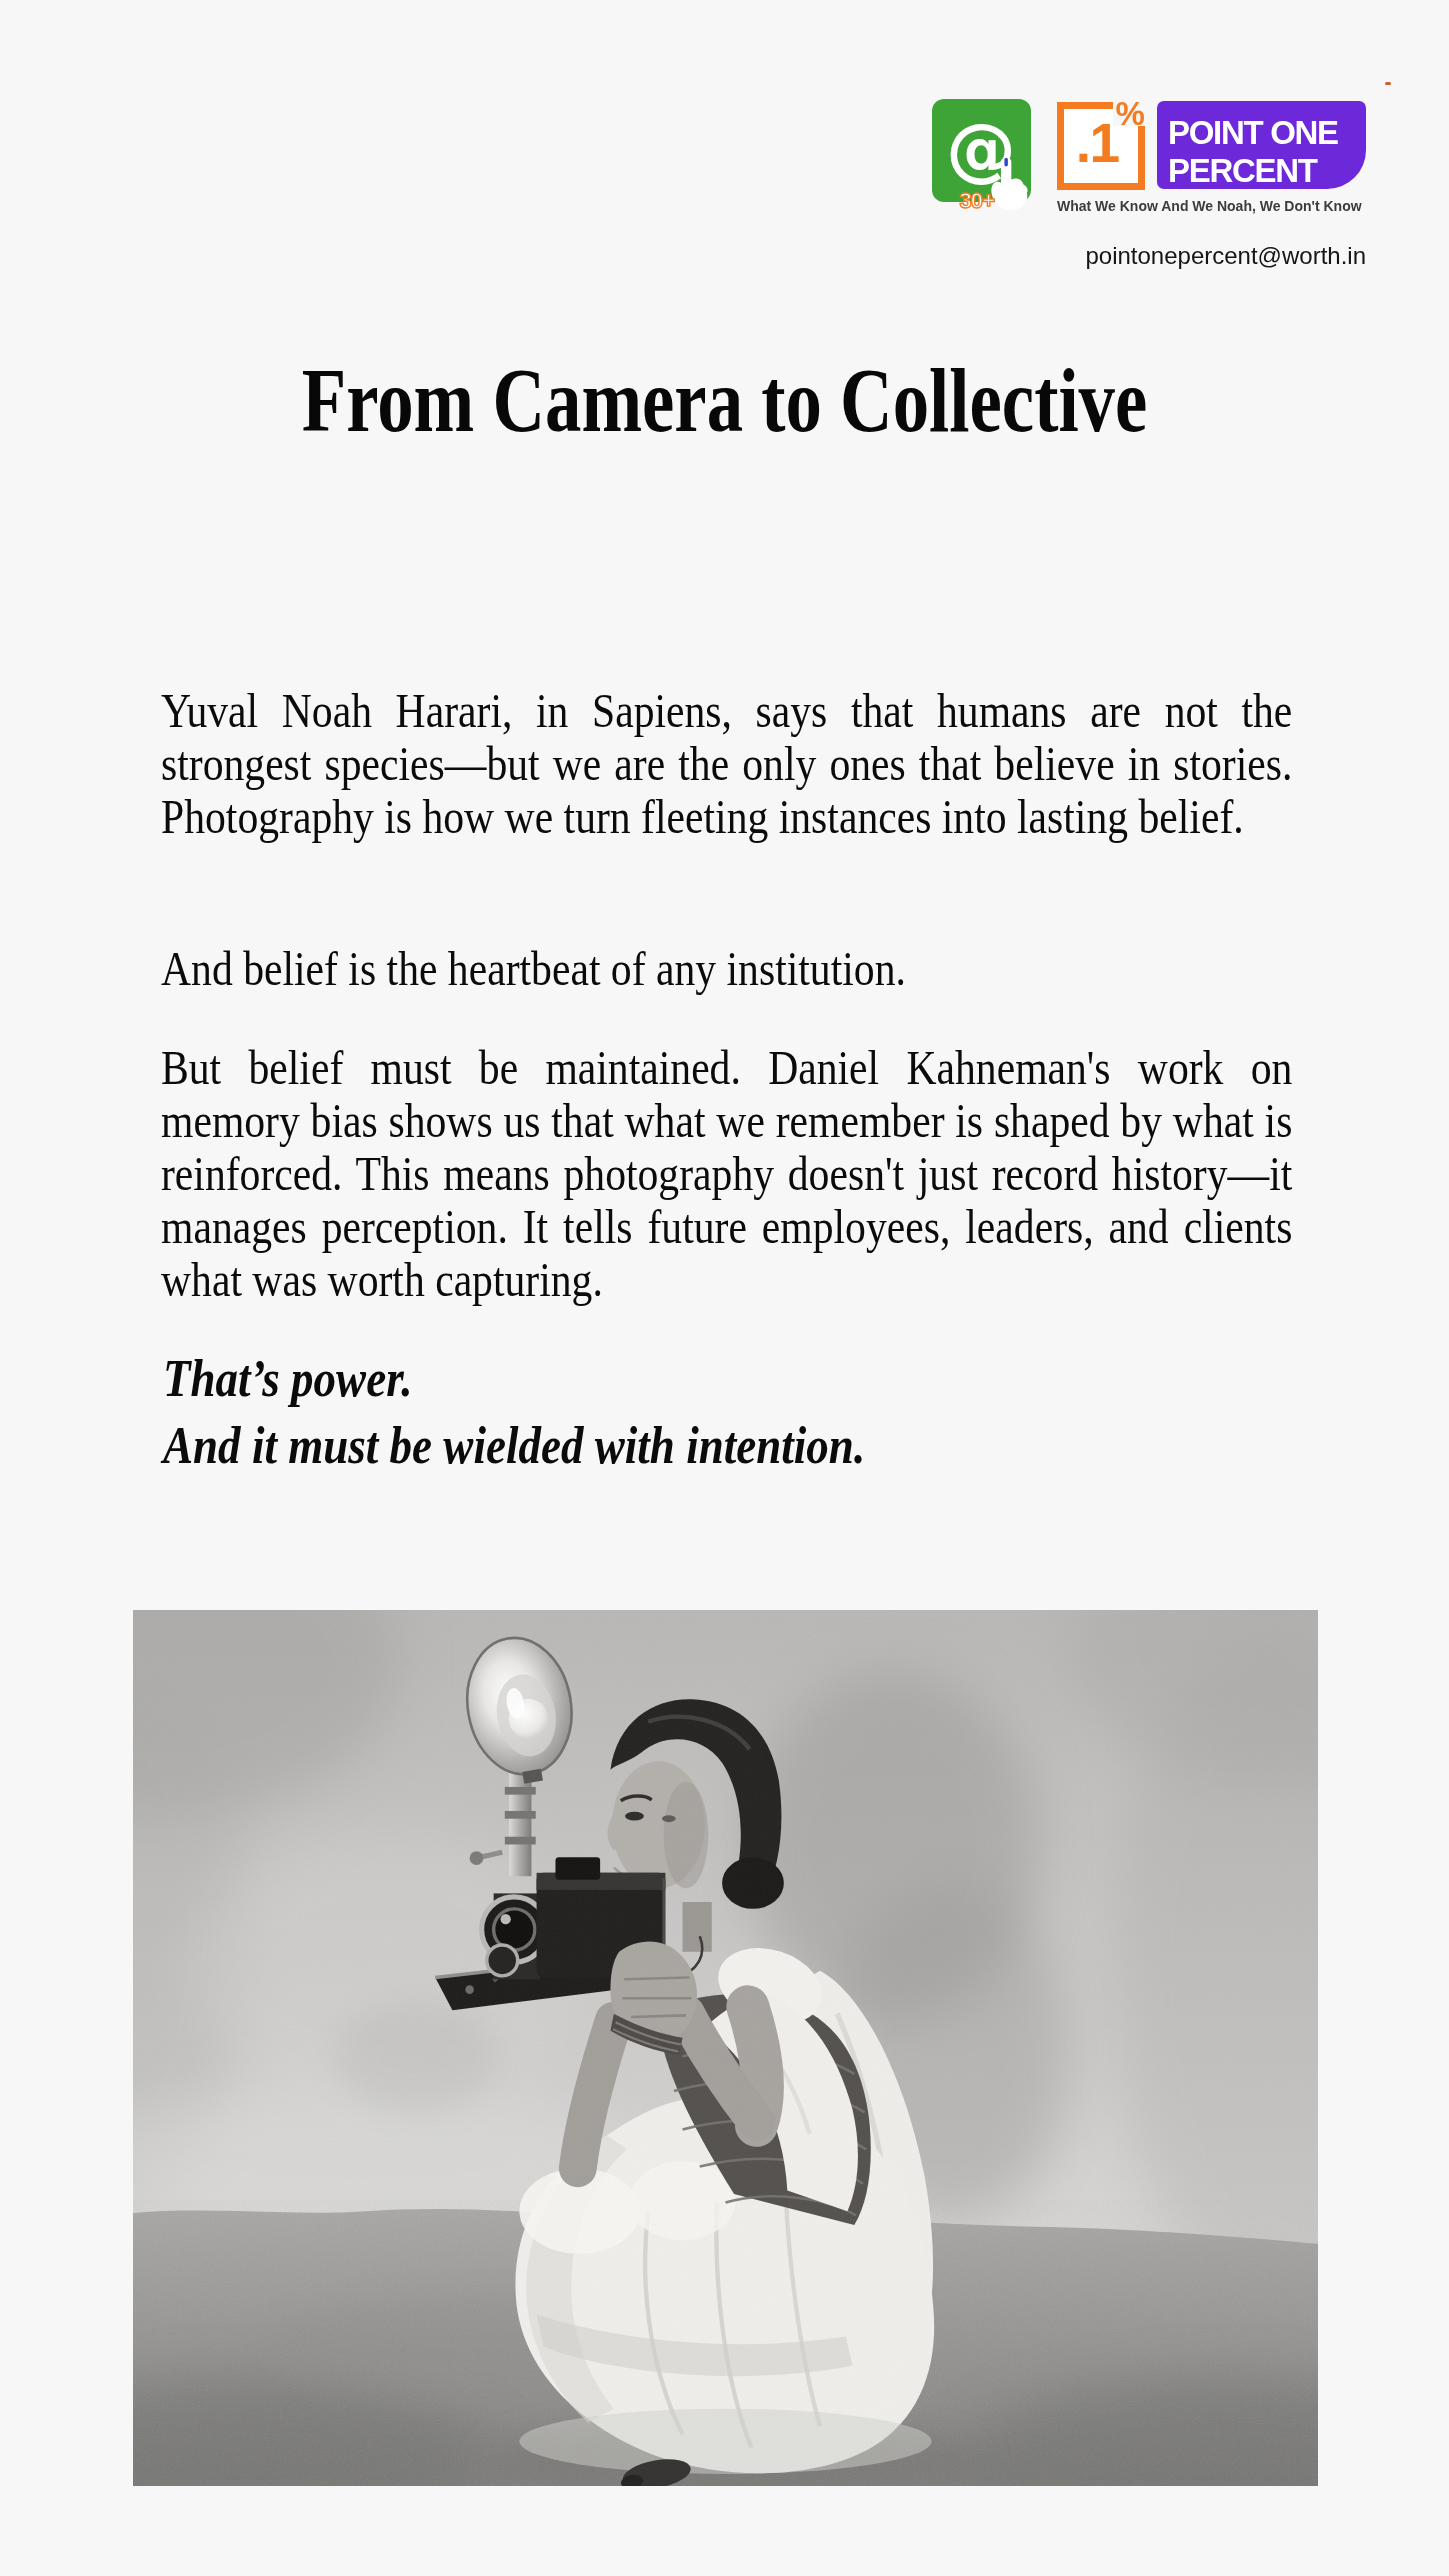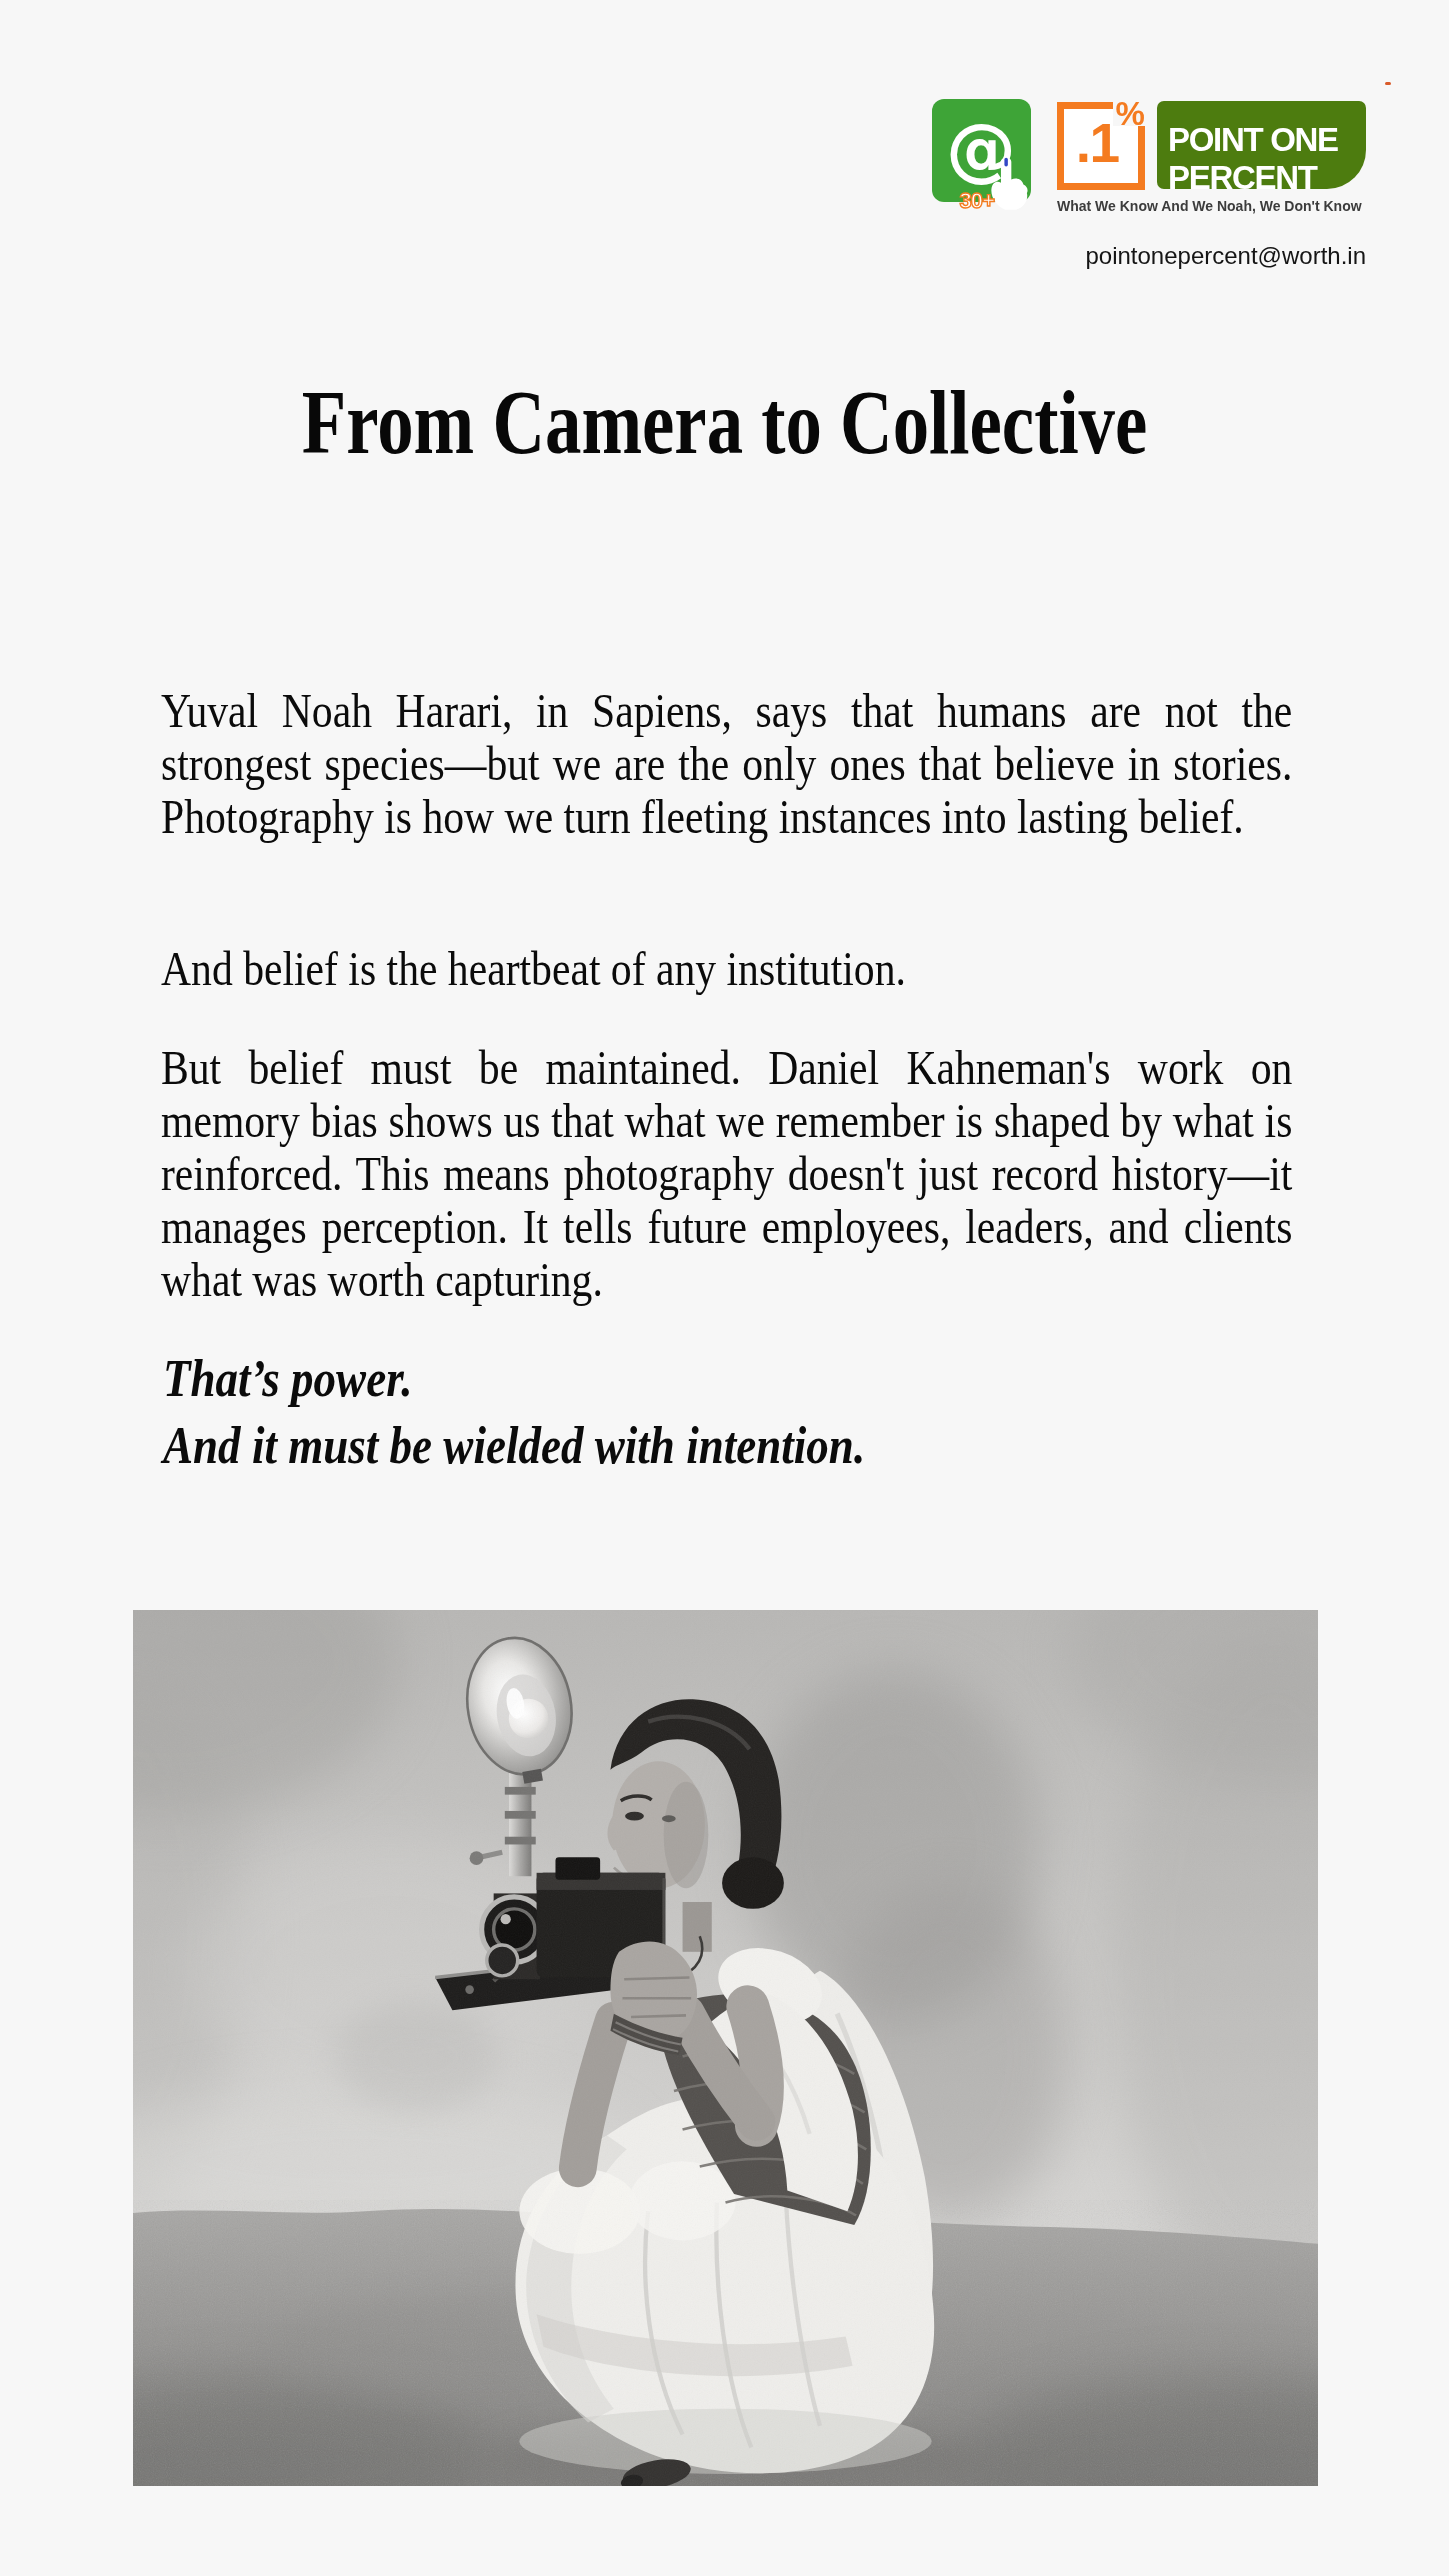--- a/index.html
+++ b/index.html
@@ -13,31 +13,31 @@
       font:700 70px/100px "DejaVu Sans",sans-serif;color:#ffffff;}
   .hand{position:absolute;right:-1.7px;bottom:-12px;}
   .badge20{position:absolute;left:27.5px;bottom:-10.3px;font:800 22px/22px "Liberation Sans",sans-serif;
       color:#ffffff;-webkit-text-stroke:1.4px #f47b20;letter-spacing:-0.9px;}
   .pct-sq{position:absolute;left:125px;top:3.4px;width:88px;height:88px;background:#ffffff;
       border:7.7px solid #f47b20;box-sizing:border-box;}
   .pct-sq .notch{position:absolute;top:-9.4px;right:-9.4px;width:34px;height:26px;background:#f7f7f7;}
   .dot1{position:absolute;left:-3.4px;top:-5.2px;width:73px;text-align:center;
       font:800 55px/79px "Liberation Sans",sans-serif;color:#f47b20;letter-spacing:-1.7px;}
   .pctsign{position:absolute;top:-12px;right:-6.9px;font:700 33px/33px "Liberation Sans",sans-serif;color:#f47b20;}
-  .banner{position:absolute;left:225px;top:1.7px;width:209px;height:88px;background:#4d7c0f;
-      border-radius:6.9px 6.9px 39px 6.9px;color:#ffffff;padding:20px 0 0 11px;box-sizing:border-box;
+  .banner{position:absolute;left:225px;top:1.7px;width:209px;height:88px;background:#6d28d9;
+      border-radius:6.9px 6.9px 39px 6.9px;color:#ffffff;padding:13px 0 0 11px;box-sizing:border-box;
       font:800 33px/38px "Liberation Sans",sans-serif;letter-spacing:-1.3px;white-space:nowrap;}
   .tagline{position:absolute;left:125px;top:98px;width:311px;font:700 14px/19px "Liberation Sans",sans-serif;
       color:#3c3c3c;white-space:nowrap;}
   .email{position:absolute;left:932px;top:241px;width:434px;text-align:right;
       font:400 24px/29px "Liberation Sans",sans-serif;color:#151515;}
   .dotmark{position:absolute;left:1385px;top:82px;width:6px;height:3.4px;background:#d95b2a;border-radius:1.7px;}
 
   
-  .title{position:absolute;left:0;top:370px;width:1449px;text-align:center;
+  .title{position:absolute;left:0;top:348px;width:1449px;text-align:center;
       font:700 91px/106px "Liberation Serif",serif;color:#080808;}
   .title .tline{display:inline-block;transform:scaleX(0.8);white-space:nowrap;}
   .para{position:absolute;left:161px;width:1331px;margin:0;transform:scaleX(0.85);transform-origin:0 0;
       font:400 49px/53px "Liberation Serif",serif;text-align:justify;color:#0b0b0b;}
   #p1{top:684px}
   #p2{top:942px}
   #p3{top:1041px}
   .emph{position:absolute;left:163px;top:1345px;width:1331px;transform:scaleX(0.85);transform-origin:0 0;
       font:italic 700 53px/67px "Liberation Serif",serif;color:#0b0b0b;}
 

